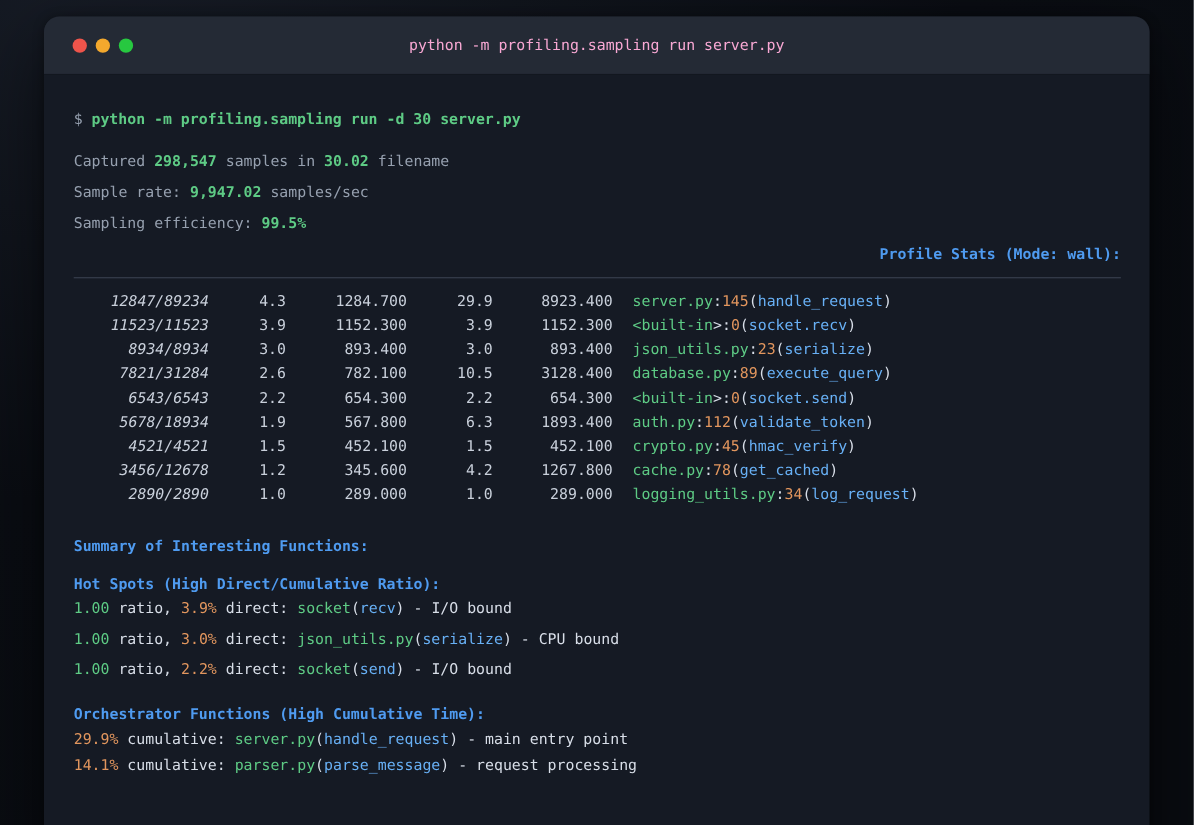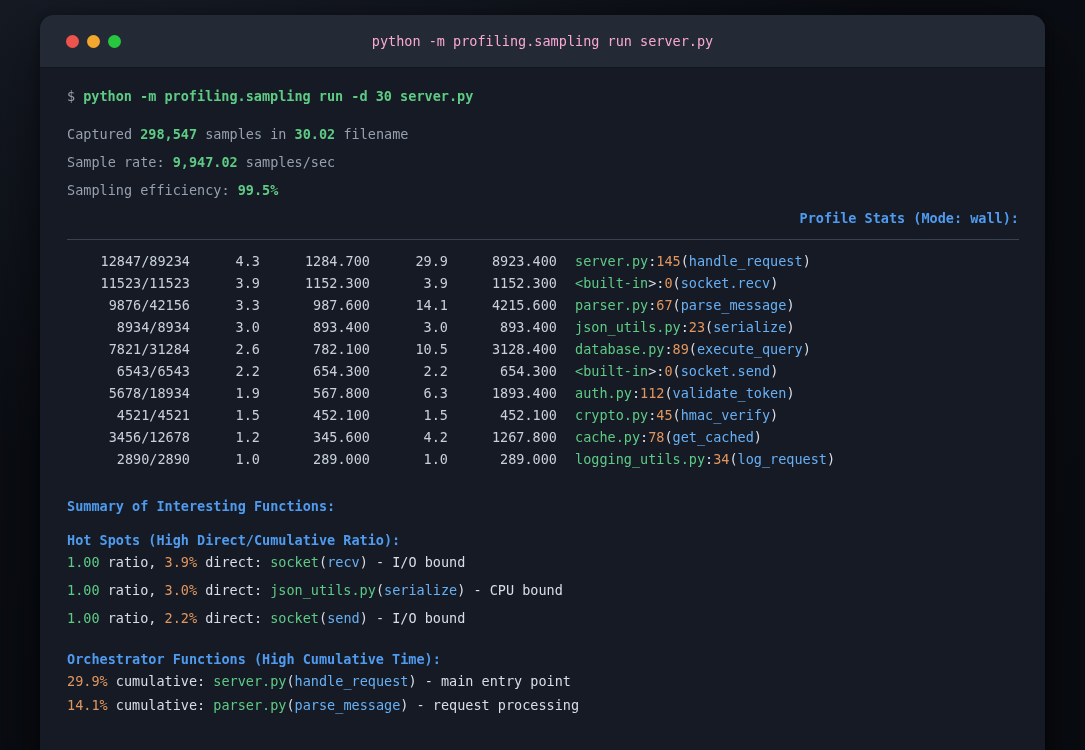--- a/index.html
+++ b/index.html
@@ -20,41 +20,41 @@
   }
   .lights { position:absolute; left:26px; top:0; height:100%; display:flex; align-items:center; gap:8px; }
   .light { width:13px; height:13px; border-radius:50%; display:inline-block; }
   .light.red    { background:#ee544b; }
   .light.yellow { background:#f3a82d; }
   .light.green  { background:#27c840; }
   .title { color:#f9a8d4; font-size:13.5px; letter-spacing:0; }
   .content {
     padding:17px 26px 0 27px; font-size:13.5px; line-height:22px; color:#d8dee8;
   }
-  .line { white-space:pre; }
+  .line { white-space:pre;margin-top:13px; }
   .g  { color:#5ecb85; }
   .gb { color:#5ecb85; font-weight:700; }
   .o  { color:#e2965e; }
   .b  { color:#68b0f5; }
   .h  { color:#4f9bf0; font-weight:700; }
   .gy { color:#96a0af; }
   .w  { color:#d8dee8; }
   .num { color:#c9d0db; }
   .mt6  { margin-top:6px; }
   .mt12 { margin-top:12px; }
   .mt16 { margin-top:16px; }
   .mt19 { margin-top:19px; }
   .mt20 { margin-top:6px;text-align:right; }
   .mt25 { margin-top:25px; }
   .mt3  { margin-top:0; }
   .mt2  { margin-top:2px; }
   .prompt { margin-right:8px; }
   .rule { height:1px; width:952px; background:#3a4150; margin:10px 0; }
   .t-row { display:flex; white-space:pre; }
-  .c1 { display:inline-block; width:123px; text-align:right; }
+  .c1 { display:inline-block; width:123px; text-align:right;font-style:italic; }
   .c2 { display:inline-block; width:70px;  text-align:right; }
   .c3 { display:inline-block; width:110px; text-align:right; }
   .c4 { display:inline-block; width:78px;  text-align:right; }
   .c5 { display:inline-block; width:109px; text-align:right; }
   .fname { margin-left:18px; }
 </style>
 </head>
 <body>
 
 <div class="window">
@@ -77,21 +77,20 @@
 
     <div class="line mt6"><span class="gy">Sampling efficiency: </span><span class="gb">99.5%</span></div>
 
     <div class="line h mt20">Profile Stats (Mode: wall):</div>
 
     <div class="rule"></div>
 
     <div>
         <div class="t-row"><span class="num c1">12847/89234</span><span class="num c2">4.3</span><span class="num c3">1284.700</span><span class="num c4">29.9</span><span class="num c5">8923.400</span><span class="fname"><span class="g">server.py</span><span class="w">:</span><span class="o">145</span><span class="w">(</span><span class="b">handle_request</span><span class="w">)</span></span></div>
         <div class="t-row"><span class="num c1">11523/11523</span><span class="num c2">3.9</span><span class="num c3">1152.300</span><span class="num c4">3.9</span><span class="num c5">1152.300</span><span class="fname"><span class="g">&lt;built-in</span><span class="w">&gt;</span><span class="w">:</span><span class="o">0</span><span class="w">(</span><span class="b">socket.recv</span><span class="w">)</span></span></div>
-        <div class="t-row"><span class="num c1">9876/42156</span><span class="num c2">3.3</span><span class="num c3">987.600</span><span class="num c4">14.1</span><span class="num c5">4215.600</span><span class="fname"><span class="g">parser.py</span><span class="w">:</span><span class="o">67</span><span class="w">(</span><span class="b">parse_message</span><span class="w">)</span></span></div>
         <div class="t-row"><span class="num c1">8934/8934</span><span class="num c2">3.0</span><span class="num c3">893.400</span><span class="num c4">3.0</span><span class="num c5">893.400</span><span class="fname"><span class="g">json_utils.py</span><span class="w">:</span><span class="o">23</span><span class="w">(</span><span class="b">serialize</span><span class="w">)</span></span></div>
         <div class="t-row"><span class="num c1">7821/31284</span><span class="num c2">2.6</span><span class="num c3">782.100</span><span class="num c4">10.5</span><span class="num c5">3128.400</span><span class="fname"><span class="g">database.py</span><span class="w">:</span><span class="o">89</span><span class="w">(</span><span class="b">execute_query</span><span class="w">)</span></span></div>
         <div class="t-row"><span class="num c1">6543/6543</span><span class="num c2">2.2</span><span class="num c3">654.300</span><span class="num c4">2.2</span><span class="num c5">654.300</span><span class="fname"><span class="g">&lt;built-in</span><span class="w">&gt;</span><span class="w">:</span><span class="o">0</span><span class="w">(</span><span class="b">socket.send</span><span class="w">)</span></span></div>
         <div class="t-row"><span class="num c1">5678/18934</span><span class="num c2">1.9</span><span class="num c3">567.800</span><span class="num c4">6.3</span><span class="num c5">1893.400</span><span class="fname"><span class="g">auth.py</span><span class="w">:</span><span class="o">112</span><span class="w">(</span><span class="b">validate_token</span><span class="w">)</span></span></div>
         <div class="t-row"><span class="num c1">4521/4521</span><span class="num c2">1.5</span><span class="num c3">452.100</span><span class="num c4">1.5</span><span class="num c5">452.100</span><span class="fname"><span class="g">crypto.py</span><span class="w">:</span><span class="o">45</span><span class="w">(</span><span class="b">hmac_verify</span><span class="w">)</span></span></div>
         <div class="t-row"><span class="num c1">3456/12678</span><span class="num c2">1.2</span><span class="num c3">345.600</span><span class="num c4">4.2</span><span class="num c5">1267.800</span><span class="fname"><span class="g">cache.py</span><span class="w">:</span><span class="o">78</span><span class="w">(</span><span class="b">get_cached</span><span class="w">)</span></span></div>
         <div class="t-row"><span class="num c1">2890/2890</span><span class="num c2">1.0</span><span class="num c3">289.000</span><span class="num c4">1.0</span><span class="num c5">289.000</span><span class="fname"><span class="g">logging_utils.py</span><span class="w">:</span><span class="o">34</span><span class="w">(</span><span class="b">log_request</span><span class="w">)</span></span></div>
       </div>
 
     <div class="line h mt25">Summary of Interesting Functions:</div>

